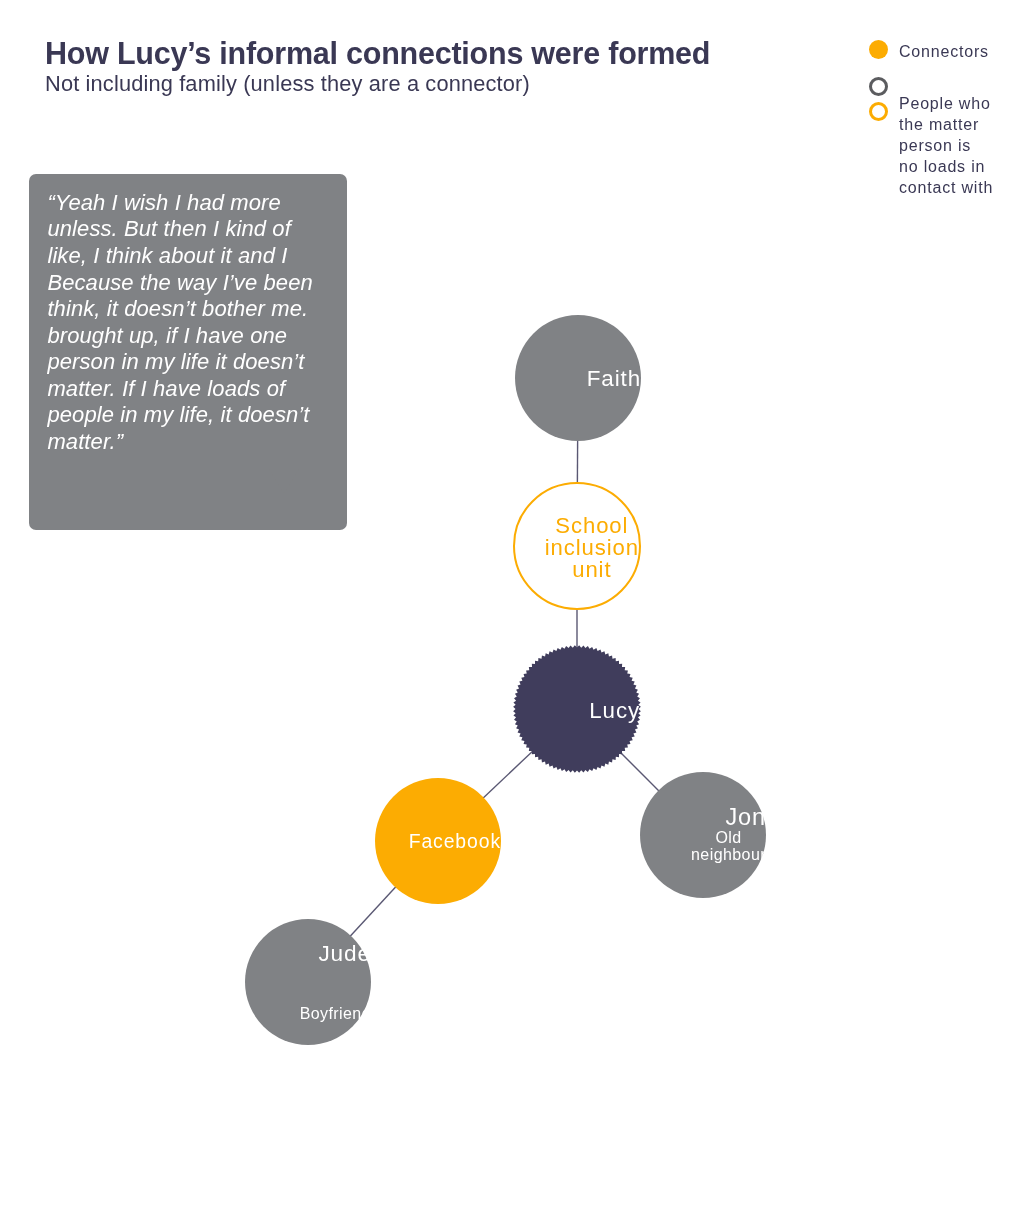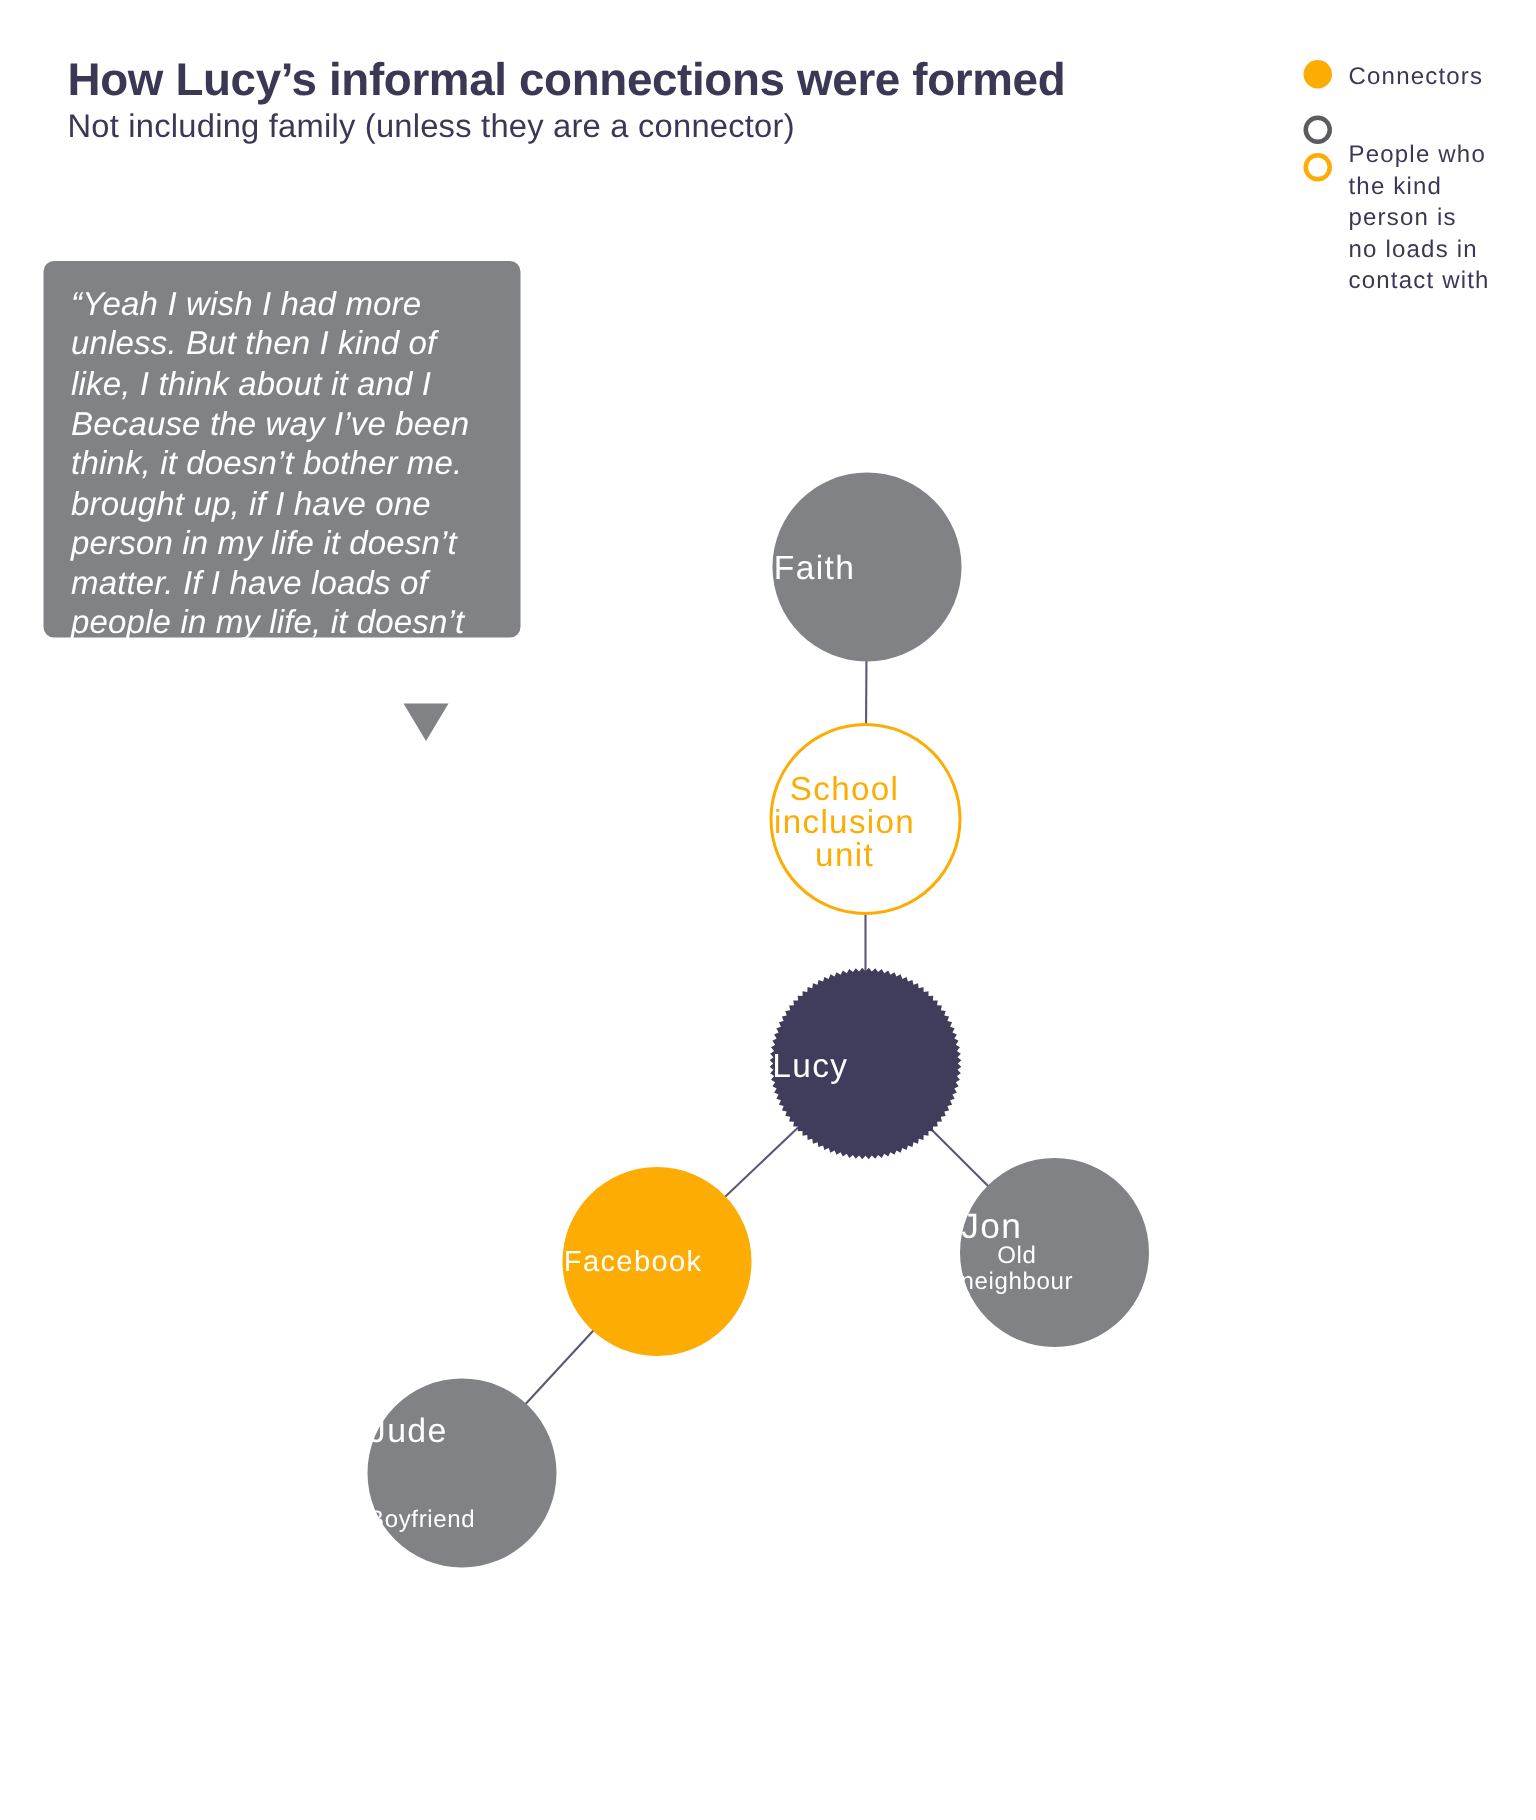--- a/index.html
+++ b/index.html
@@ -25,37 +25,37 @@
   #legend{position:absolute;left:852px;top:40px;width:170px;}
   .lg-dot{position:absolute;width:19px;height:19px;border-radius:50%;box-sizing:border-box;}
   .lg-dot.filled{background:#fcac02;}
   .lg-dot.ring-grey{border:3.1px solid #5b5c5f;background:#fff;}
   .lg-dot.ring-orange{border:3.2px solid #fcac02;background:#fff;}
   .lg-text{position:absolute;left:30px;font-size:16px;letter-spacing:0.8px;color:#3a3854;
            line-height:21px;white-space:nowrap;}
 
   
   #quote{
-    position:absolute;left:12.4px;top:173.9px;width:317.2px;height:251px;
+    position:absolute;left:12.4px;top:173.9px;width:317.2px;height:356px;
     background:#808285;border-radius:7px;box-sizing:border-box;
   }
   #quote-text{
     position:absolute;left:18px;top:16px;width:294px;
     color:#ffffff;font-style:italic;font-size:22px;line-height:26.56px;letter-spacing:0.1px;
   }
   #quote-text div{white-space:nowrap;}
   #quote-tail{
     position:absolute;left:252px;top:468.5px;width:0;height:0;
     border-left:15.5px solid transparent;border-right:15.5px solid transparent;
     border-top:25px solid #808285;
   }
 
   
   .node{position:absolute;border-radius:50%;box-sizing:border-box;
-        display:flex;flex-direction:column;align-items:flex-start;justify-content:center;
+        display:flex;flex-direction:column;align-items:flex-end;justify-content:center;
         text-align:center;}
   .node .nm{line-height:22.2px;letter-spacing:0.9px;text-indent:0.9px;}
   .node .sb{line-height:17.5px;letter-spacing:0.42px;text-indent:0.42px;}
   .n-grey{background:#808285;color:#fff;}
   .n-orange{background:#fcac02;color:#fff;}
   .n-lucy{background:transparent;color:#fff;}
   .n-ring{background:#fff;color:#fcac02;border:2.9px solid #fcac02;}
 </style>
 </head>
 <body>
@@ -65,21 +65,21 @@
   <div id="title">How Lucy’s informal connections were formed</div>
   <div id="subtitle">Not including family (unless they are a connector)</div>
 
   <div id="legend">
     <div class="lg-dot filled" style="left:0;top:0"></div>
     <div class="lg-text" style="top:0.7px">Connectors</div>
     <div class="lg-dot ring-grey" style="left:0;top:37px"></div>
     <div class="lg-dot ring-orange" style="left:0;top:62px"></div>
     <div class="lg-text" id="legend-no-longer" style="top:53px;white-space:normal">
         <div>People who</div>
-        <div>the kind</div>
+        <div>the matter</div>
         <div>person is</div>
         <div>no loads in</div>
         <div>contact with</div>
       </div>
   </div>
 
   <div id="quote">
     <div id="quote-text">
         <div>“Yeah I wish I had more</div>
         <div>unless. But then I kind of</div>

